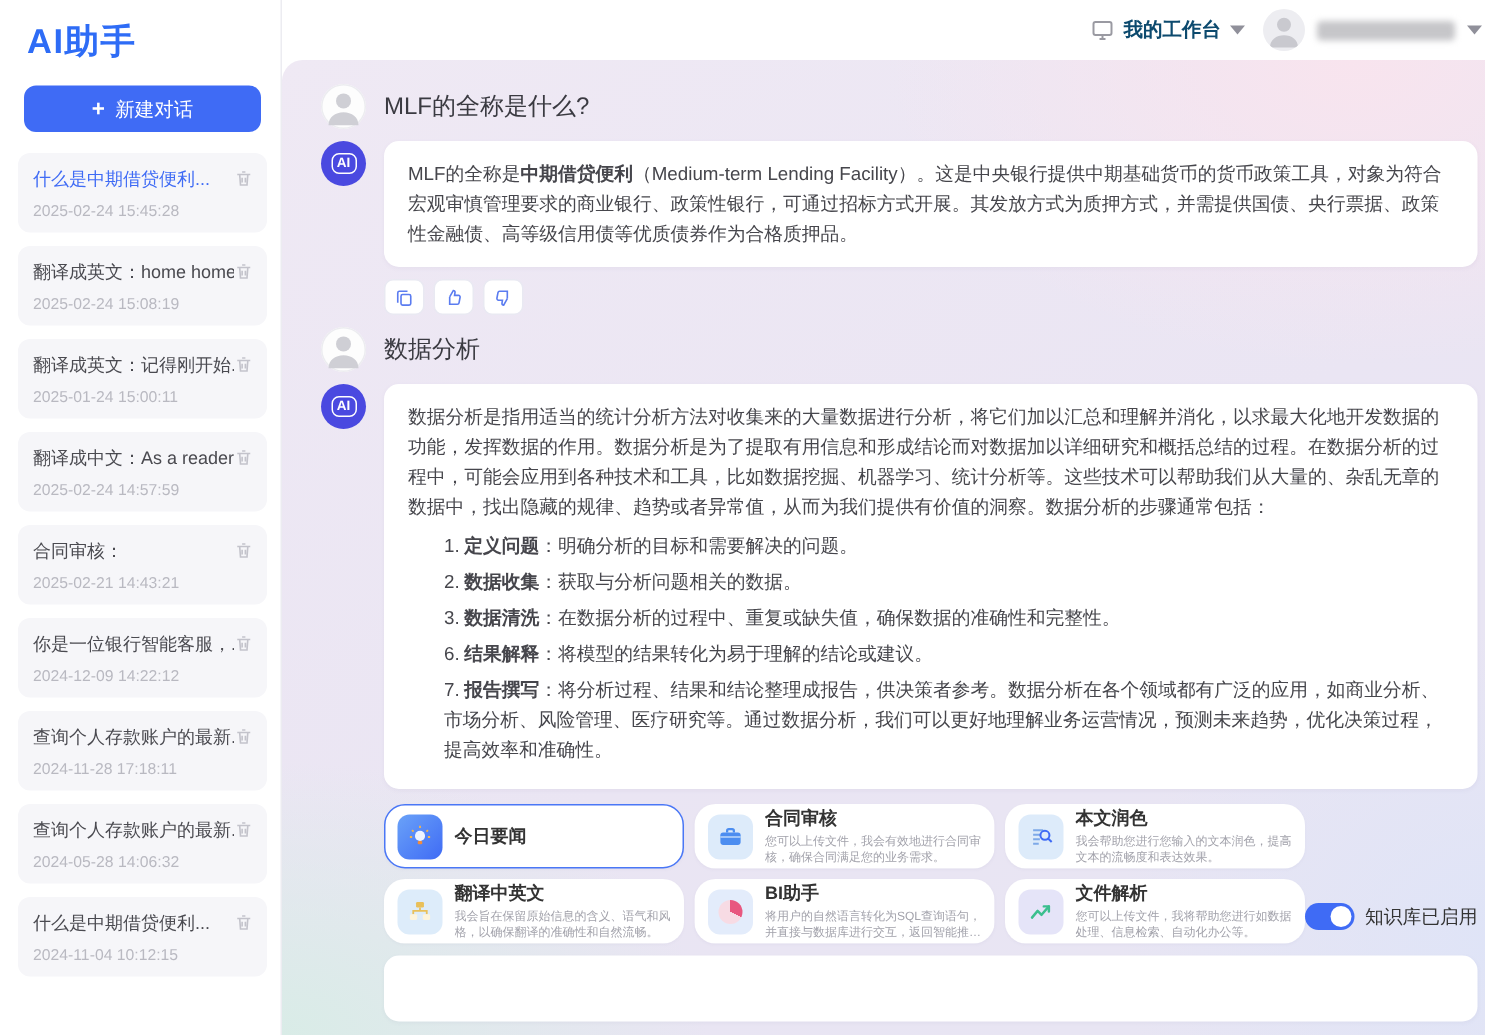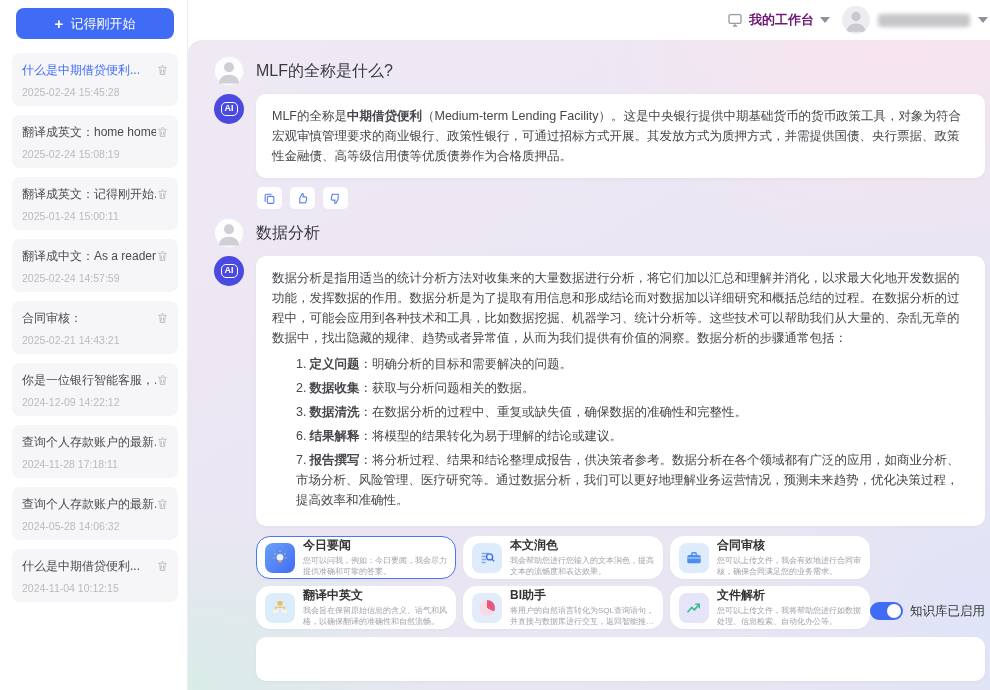--- a/index.html
+++ b/index.html
@@ -18,21 +18,21 @@
   .conv-item { background:#f6f6f9; border-radius:8px; padding:9px 10px 8px; margin-bottom:9px; position:relative; cursor:pointer; }
   .conv-title { font-size:12px; color:#4a4a50; white-space:nowrap; overflow:hidden; width:134px; }
   .conv-item.active .conv-title { color:#3f6bf5; }
   .conv-time { font-size:10.5px; color:#b9b9c1; margin-top:7px; }
   .trash { position:absolute; right:9px; top:10px; width:13px; height:14px; color:#c3c3cb; cursor:pointer; }
 
   
   .main { flex:1; display:flex; flex-direction:column; background:#fff; }
   .topbar { height:40px; flex:0 0 40px; display:flex; align-items:center; justify-content:flex-end;
     gap:12px; padding-right:16px; background:#fff; }
-  .workspace { display:flex; align-items:center; gap:6px; font-size:13px; font-weight:bold; color:#701a75; cursor:pointer; }
+  .workspace { display:flex; align-items:center; gap:6px; font-size:13px; font-weight:bold; color:#0c4a6e; cursor:pointer; }
   .mono-icon { color:#9a9aa2; }
   .chev { width:0; height:0; border-left:5px solid transparent; border-right:5px solid transparent; border-top:6px solid #90909a; }
   .avatar { width:28px; height:28px; border-radius:50%; background:#ededf1; overflow:hidden; flex:0 0 28px; }
   .user-group { display:flex; align-items:center; gap:8px; cursor:pointer; }
   .user-mask { width:92px; height:13px; border-radius:3px; background:#c6c6c9; filter:blur(2px); }
 
   .surface { flex:1; margin-right:5px; border-top-left-radius:14px; overflow:hidden;
     padding:8px 14px 0 26px; position:relative;
     background:
       radial-gradient(55% 45% at 88% 0%, #f8e4ee 0%, rgba(248,228,238,0) 70%),
@@ -86,23 +86,24 @@
   
   .input-bar { margin-left:42px; background:#fff; border-radius:10px; height:44px;
     display:flex; align-items:center; padding:0 7px 0 14px; box-shadow:0 1px 3px rgba(120,110,160,.07); }
 </style>
 </head>
 <body>
 
 <div class="app">
 
   <aside class="sidebar">
+    <div class="logo">AI助手</div>
     <button class="new-chat">
       <span class="plus">+</span>
-      <span>记得刚开始</span>
+      <span>新建对话</span>
     </button>
 
     <div class="conv-list">
       <div class="conv-item active">
         <div class="conv-title">什么是中期借贷便利...</div>
         <div class="conv-time">2025-02-24 15:45:28</div>
         <svg class="trash" viewBox="0 0 24 24" fill="none" stroke="currentColor" stroke-width="2">
             <path d="M4 7h16M10 4h4M7 7l1 13h8l1-13M10 11v6M14 11v6"></path>
           </svg>
       </div>
@@ -261,47 +262,46 @@
               <svg width="18" height="18" viewBox="0 0 24 24">
                   <g stroke="#f5b54a" stroke-width="1.6">
                     <path d="M12 2v2M4.9 5.9l1.4 1.4M19.1 5.9l-1.4 1.4M3 12h2M19 12h2"></path>
                   </g>
                   <circle cx="12" cy="11" r="4.5" fill="#eef4ff"></circle>
                   <rect x="10" y="15.5" width="4" height="3" rx="1" fill="#f08b3e"></rect>
                 </svg>
             </div>
             <div class="card-text">
               <div class="card-title">今日要闻</div>
-              <div class="card-desc">您可以问我，例如：今日要闻，我会尽力提供准确和可靠的答案。</div>
+            </div>
+          </div>
+          <div class="card">
+            <div class="card-icon ci-contract">
+              <svg width="18" height="18" viewBox="0 0 24 24">
+                  <rect x="3" y="8" width="18" height="11" rx="2.5" fill="#4c8df0"></rect>
+                  <path d="M9 8V6.5A1.5 1.5 0 0 1 10.5 5h3A1.5 1.5 0 0 1 15 6.5V8" stroke="#4c8df0" stroke-width="2" fill="none"></path>
+                  <path d="M3 12h18" stroke="#bcd8fb" stroke-width="1.4"></path>
+                </svg>
+            </div>
+            <div class="card-text">
+              <div class="card-title">合同审核</div>
+              <div class="card-desc">您可以上传文件，我会有效地进行合同审核，确保合同满足您的业务需求。</div>
             </div>
           </div>
           <div class="card">
             <div class="card-icon ci-polish">
               <svg width="18" height="18" viewBox="0 0 24 24" fill="none">
                   <path d="M5 6h9M5 10h7M5 14h6M5 18h5" stroke="#7da9e8" stroke-width="1.8"></path>
                   <circle cx="15.5" cy="10.5" r="4" stroke="#3f6bf5" stroke-width="1.8"></circle>
                   <path d="M18.5 13.5L21.5 16.5" stroke="#3f6bf5" stroke-width="1.8"></path>
                 </svg>
             </div>
             <div class="card-text">
               <div class="card-title">本文润色</div>
               <div class="card-desc">我会帮助您进行您输入的文本润色，提高文本的流畅度和表达效果。</div>
-            </div>
-          </div>
-          <div class="card">
-            <div class="card-icon ci-contract">
-              <svg width="18" height="18" viewBox="0 0 24 24">
-                  <rect x="3" y="8" width="18" height="11" rx="2.5" fill="#4c8df0"></rect>
-                  <path d="M9 8V6.5A1.5 1.5 0 0 1 10.5 5h3A1.5 1.5 0 0 1 15 6.5V8" stroke="#4c8df0" stroke-width="2" fill="none"></path>
-                  <path d="M3 12h18" stroke="#bcd8fb" stroke-width="1.4"></path>
-                </svg>
-            </div>
-            <div class="card-text">
-              <div class="card-title">合同审核</div>
-              <div class="card-desc">您可以上传文件，我会有效地进行合同审核，确保合同满足您的业务需求。</div>
             </div>
           </div>
           <div class="card">
             <div class="card-icon ci-translate">
               <svg width="18" height="18" viewBox="0 0 24 24">
                   <rect x="8.5" y="3" width="7" height="5" rx="1.2" fill="#e9c05a"></rect>
                   <path d="M12 8v3M6 14v-3h12v3" stroke="#e9c05a" stroke-width="1.6" fill="none"></path>
                   <rect x="3" y="14" width="6.5" height="5" rx="1.2" fill="#fdf4dc"></rect>
                   <rect x="14.5" y="14" width="6.5" height="5" rx="1.2" fill="#fdf4dc"></rect>
                 </svg>

